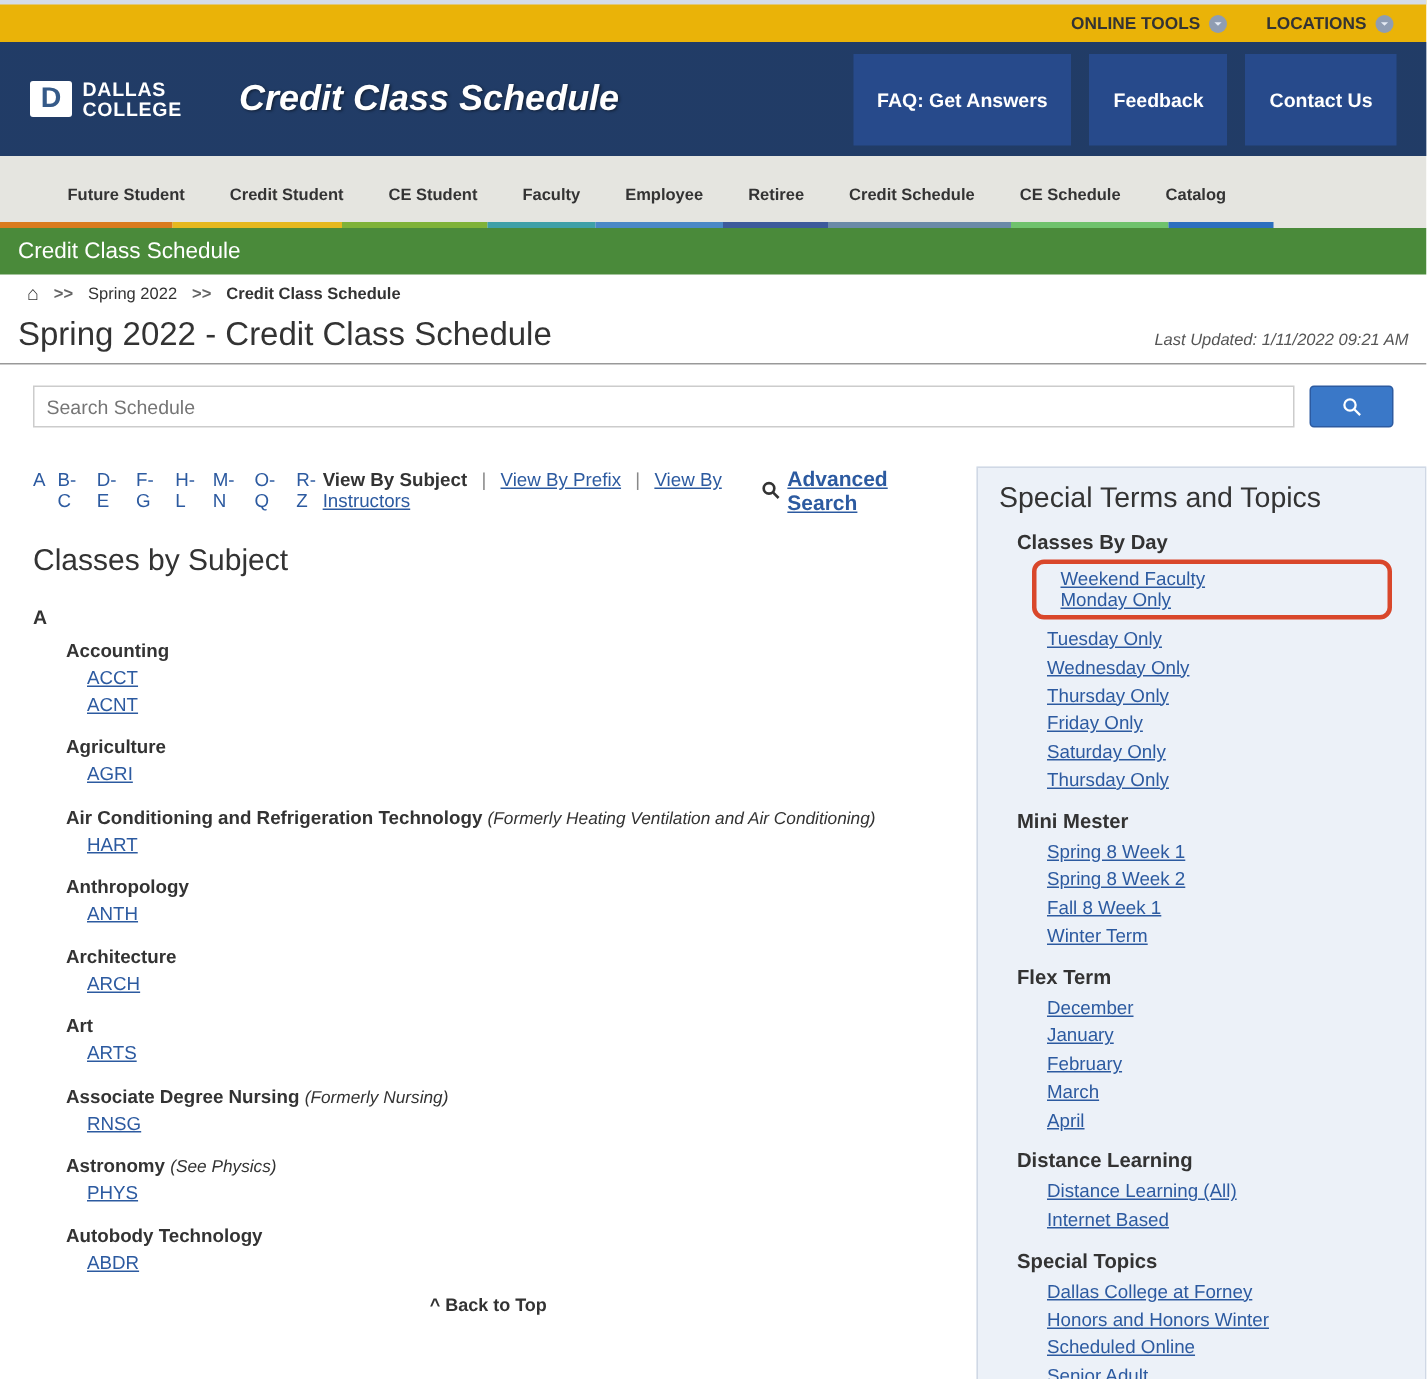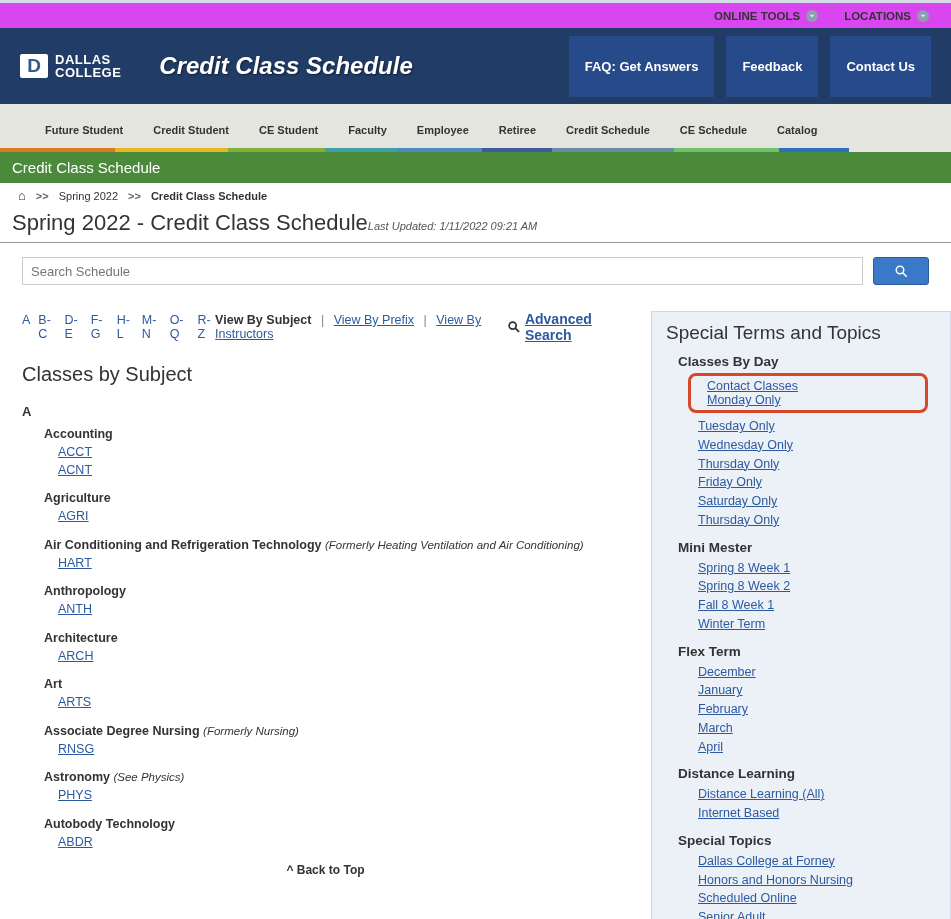--- a/index.html
+++ b/index.html
@@ -1,19 +1,19 @@
 <!DOCTYPE html>
 <html><head>
 <meta charset="utf-8">
 <style>
   * { box-sizing: border-box; margin: 0; padding: 0; }
   body { font-family: Arial, Helvetica, sans-serif; font-size: 13px; color: #333; background: #fff; width: 951px; }
   a { color: #2c5aa0; text-decoration: underline; cursor: pointer; }
 
-  .utility-bar { background: #d946ef; height: 28px; display: flex; justify-content: flex-end; align-items: center; padding-right: 22px; gap: 26px; font-size: 11.5px; font-weight: bold; color: #333; border-top: 3px solid #d5dce8;}
+  .utility-bar { background: #eab308; height: 28px; display: flex; justify-content: flex-end; align-items: center; padding-right: 22px; gap: 26px; font-size: 11.5px; font-weight: bold; color: #333; border-top: 3px solid #d5dce8;}
   .utility-item { display: flex; align-items: center; gap: 6px; cursor: pointer; }
   .chevron-circle { width: 12px; height: 12px; background:#8f9db3; border-radius:50%; display:inline-flex; align-items:center; justify-content:center; }
   .chevron-circle svg { width: 8px; height: 8px; fill: #e5ebf4; }
 
   .banner { background: linear-gradient(rgba(20,40,80,.6),rgba(20,40,80,.6)), #355a88; height: 76px; display: flex; align-items: center; padding: 0 20px; position: relative; }
   .logo-block { display: flex; align-items: center; gap: 7px; color:#fff;}
   .logo-d { width: 28px; height: 24px; background:#fff; color:#355a88; font-weight:bold; display:flex; align-items:center; justify-content:center; border-radius:2px; font-size:19px;}
   .logo-text { font-size:13px; font-weight:bold; line-height:1; letter-spacing:.5px;}
   .banner-title { color:#fff; font-size:24px; font-weight:bold; font-style:italic; margin-left: 38px; text-shadow:1px 1px 2px rgba(0,0,0,.5);}
   .banner-actions { position:absolute; right:20px; display:flex; gap:12px; }
@@ -24,21 +24,21 @@
   .nav-underline { position:absolute; bottom:0; left:0; right:0; height:4px; display:flex;}
   .nav-underline span { height:4px; }
 
   .section-bar { background:#4a8a3a; color:#fff; padding:7px 12px; font-size:15px; font-weight:500;}
   
   .breadcrumb { padding: 5px 18px; font-size:11px; display:flex; align-items:center; gap:10px; color:#333;}
   .breadcrumb .sep { color:#666; font-weight:bold;}
   .breadcrumb a { color:#333; text-decoration:none;}
   .home-icon { font-size:13px; }
 
-  .page-head-row { display:flex; justify-content:flex-start; align-items:baseline; padding: 2px 12px 6px; border-bottom:1px solid #999;}
+  .page-head-row { display:flex; justify-content:space-between; align-items:baseline; padding: 2px 12px 6px; border-bottom:1px solid #999;}
   .page-title { font-size:22px; font-weight:500; color:#333;}
   .last-updated { font-size:11px; font-style:italic; color:#555;}
 
   .search-row { padding: 14px 22px 6px; display:flex; gap:10px; align-items:center;}
   .search-input { flex:1; height:28px; border:1px solid #ccc; padding:0 8px; font-size:13px;}
   .search-btn { width:56px; height:28px; background:#3a78c8; border:1px solid #2c5aa0; border-radius:3px; display:flex; align-items:center; justify-content:center; cursor:pointer;}
   .search-btn svg { width:15px; height:15px; stroke:#fff; stroke-width:2; fill:none;}
 
   .content-wrap { display:flex; padding: 20px 0 0; }
   .main-col { flex:1; padding: 0 22px; }
@@ -252,21 +252,21 @@
       </div>
 
   </div>
 
   <div class="side-col">
     <div class="side-panel">
       <div class="side-title">Special Terms and Topics</div>
       <div id="side-container">
           <div class="side-group-title">Classes By Day</div>
           <div class="highlight-box">
-            <a href="#" style="margin-left: 10px;">Contact Classes</a>
+            <a href="#" style="margin-left: 10px;">Weekend Faculty</a>
             <a href="#" style="margin-left: 10px;">Monday Only</a>
           </div>
           <div class="side-list">
             <a href="#">Tuesday Only</a>
             <a href="#">Wednesday Only</a>
             <a href="#">Thursday Only</a>
             <a href="#">Friday Only</a>
             <a href="#">Saturday Only</a>
             <a href="#">Thursday Only</a>
           </div>
@@ -286,20 +286,20 @@
             <a href="#">April</a>
           </div>
           <div class="side-group-title">Distance Learning</div>
           <div class="side-list">
             <a href="#">Distance Learning (All)</a>
             <a href="#">Internet Based</a>
           </div>
           <div class="side-group-title">Special Topics</div>
           <div class="side-list">
             <a href="#">Dallas College at Forney</a>
-            <a href="#">Honors and Honors Nursing</a>
+            <a href="#">Honors and Honors Winter</a>
             <a href="#">Scheduled Online</a>
             <a href="#">Senior Adult</a>
           </div>
         </div>
     </div>
   </div>
 </div>
 
 </body></html>

